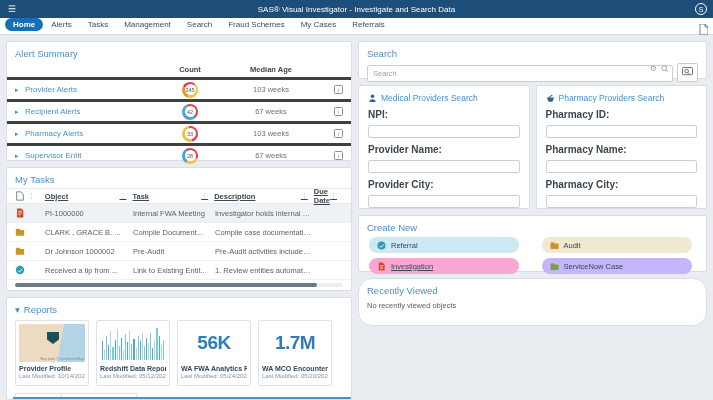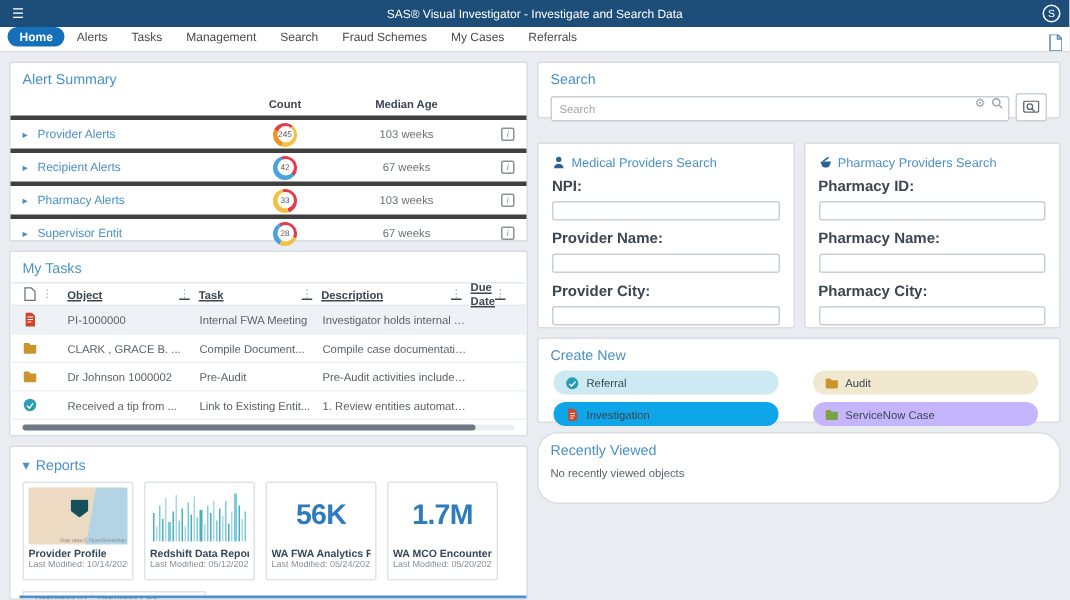--- a/index.html
+++ b/index.html
@@ -92,34 +92,34 @@
   
   .search-card { height:38px; padding-bottom:5px; }
   .search-row { display:flex; align-items:center; gap:4px; padding:0 8px; }
   .search-wrap { flex:1; position:relative; }
   .search-wrap input { width:100%; height:17px; border:1px solid #c9cfd6; border-radius:2px; font-size:7.5px; padding:0 30px 0 5px; color:#444; font-family:"Liberation Sans",sans-serif; }
   .search-wrap input::placeholder { color:#9aa1a9; }
   .in-icons { position:absolute; right:4px; top:3px; display:flex; gap:4px; align-items:center; }
   .gear { color:#9aa1a9; font-size:8px; line-height:1; cursor:pointer; }
   .adv-btn { width:21px; height:19px; border:1px solid #c9cfd6; border-radius:2px; background:#fff; display:flex; align-items:center; justify-content:center; cursor:pointer; }
 
-  .prov-row { display:flex; gap:6px;margin-top:10px; }
+  .prov-row { display:flex; gap:6px; }
   .prov-card { flex:1; height:124px; padding:7px 9px; }
   .prov-head { display:flex; align-items:center; gap:4px; color:#4a90c8; font-size:8.5px; }
   .f-label { font-size:10px; font-weight:bold; color:#3c4650; margin-top:6px; }
   .f-input { width:100%; height:13px; border:1px solid #c9cfd6; border-radius:2px; margin-top:2px; font-size:7.5px; padding:0 4px; font-family:"Liberation Sans",sans-serif; }
   .prov-foot { display:flex; align-items:center; justify-content:space-between; margin-top:8px; }
   .btn-search { background:#1470b8; color:#fff; border:none; border-radius:2px; font-size:7.5px; padding:3px 11px; cursor:pointer; font-family:"Liberation Sans",sans-serif; }
   .reset-link { font-size:7px; color:#5b6670; text-decoration:underline; cursor:pointer; }
 
   .create-card { height:57px; }
   .pills { display:grid; grid-template-columns:1fr 1fr; gap:5px 18px; padding:1px 10px 0 10px; }
   .pill { height:16px; border-radius:8px; display:flex; align-items:center; gap:5px; padding-left:8px; font-size:7.5px; color:#3c4650; cursor:pointer; width:150px; }
   .pill.p0 { background:#cde9f2; } .pill.p1 { background:#f0e9cf; }
-  .pill.p2 { background:#0ea5e9; } .pill.p3 { background:#c4b5fd; }
+  .pill.p2 { background:#f9a8d4;text-decoration:underline; } .pill.p3 { background:#c4b5fd; }
   .picon { width:9px; height:9px; flex:0 0 auto; }
 
   .recent-card { height:48px;border-radius:14px; }
   .recent-txt { font-size:7.5px; color:#5b6168; padding:2px 8px; }
 </style>
 </head>
 <body>
 
 <header class="appbar">
   <span class="hamburger">☰</span>

